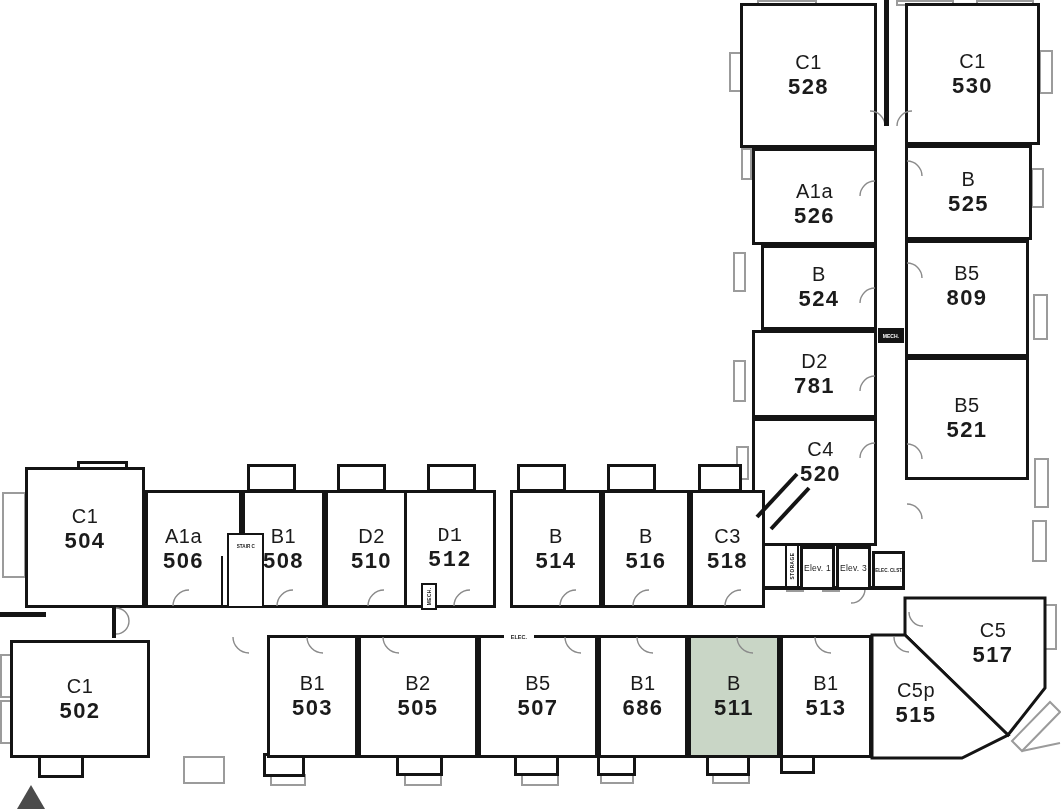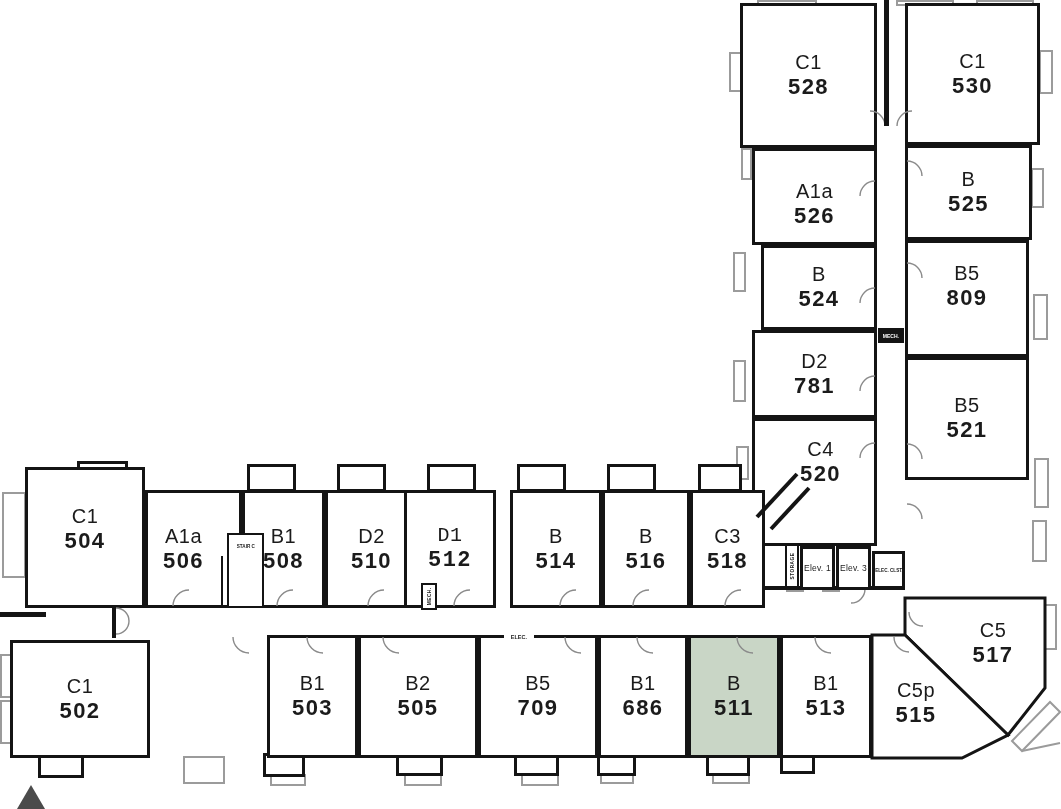--- a/index.html
+++ b/index.html
@@ -224,21 +224,21 @@
     </div>
     <div class="room" style="left: 358px; top: 635px; width: 120px; height: 123px;">
       <div class="lbl" style="transform: translate(0px, 0px);">
         <div class="t">B2</div>
         <div class="n">505</div>
       </div>
     </div>
     <div class="room" style="left: 478px; top: 635px; width: 120px; height: 123px;">
       <div class="lbl" style="transform: translate(0px, 0px);">
         <div class="t">B5</div>
-        <div class="n">709</div>
+        <div class="n">507</div>
       </div>
     </div>
     <div class="room" style="left: 598px; top: 635px; width: 90px; height: 123px;">
       <div class="lbl" style="transform: translate(0px, 0px);">
         <div class="t">B1</div>
         <div class="n">686</div>
       </div>
     </div>
     <div class="room sel" style="left: 688px; top: 635px; width: 92px; height: 123px;">
       <div class="lbl" style="transform: translate(0px, 0px);">

